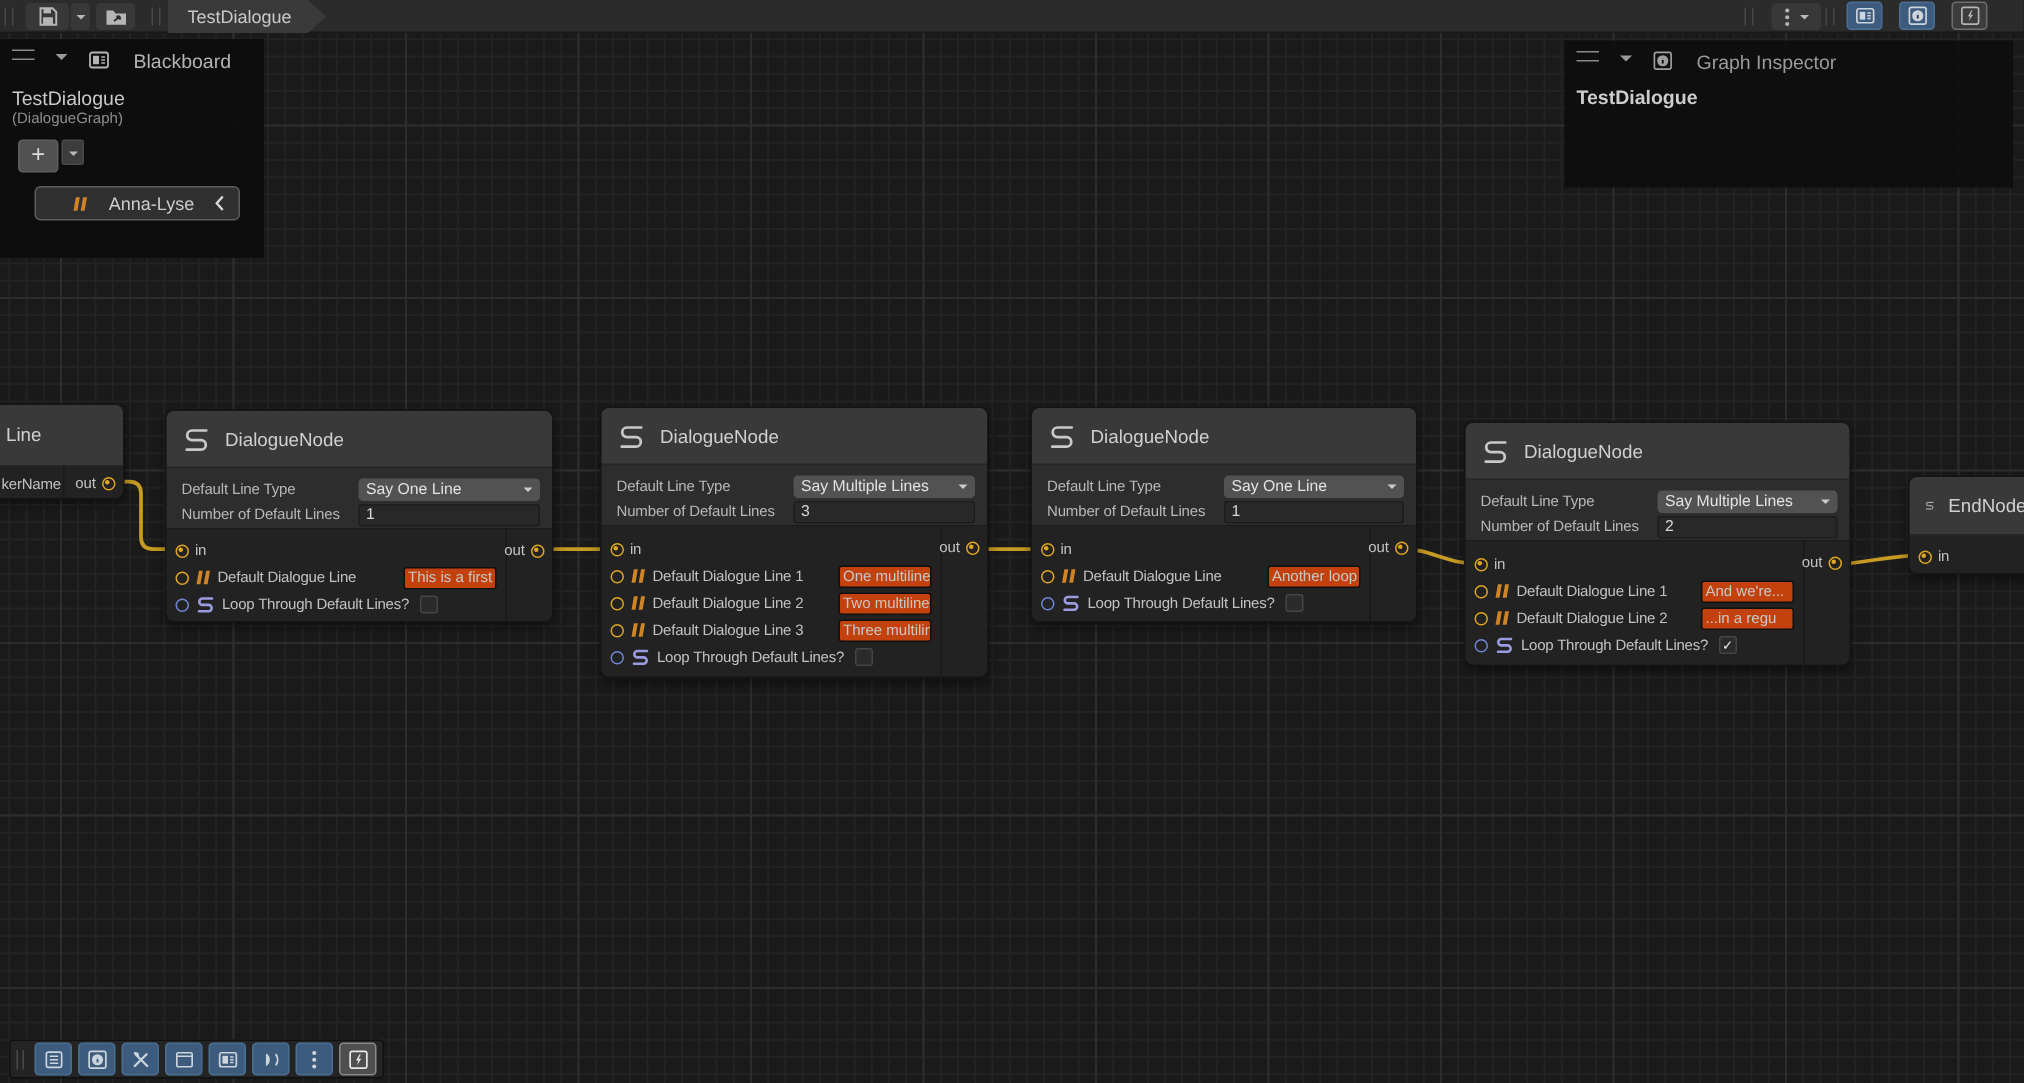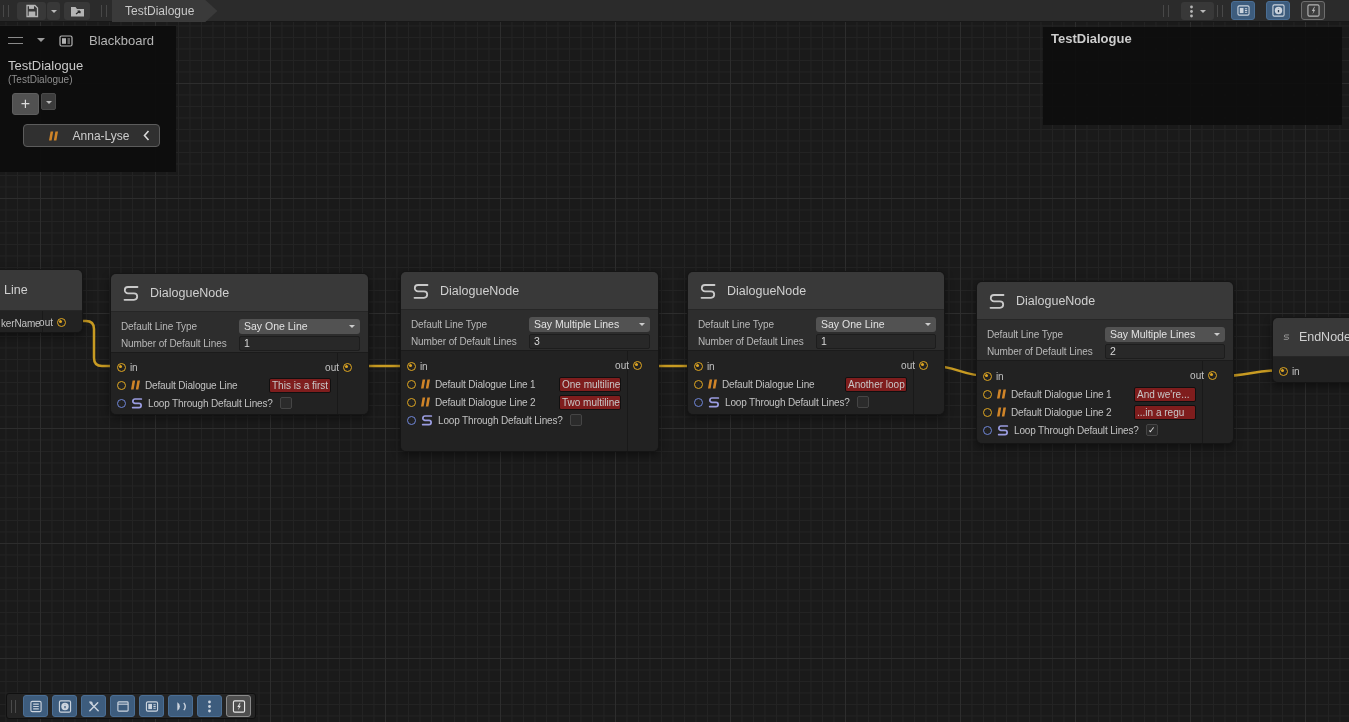--- a/index.html
+++ b/index.html
@@ -16,21 +16,21 @@
 .wires{position:absolute;left:0;top:0;z-index:2}
 
 .topbar{position:absolute;left:0;top:0;width:1349px;height:22px;background:#2b2b2b;border-bottom:1px solid #181818;z-index:20}
 .handle{position:absolute;top:5px;width:6px;height:12px;border-left:1px solid #484848;border-right:1px solid #484848}
 .tbtn{position:absolute;top:2px;height:18px;background:#383838;border-radius:3px;display:flex;align-items:center;justify-content:center;color:#b5b5b5}
 .caret{width:0;height:0;border:3.5px solid transparent;border-top-color:#b9b9b9;margin-top:4px}
 .tab{position:absolute;left:112px;top:0;height:22px;background:#3a3a3a;color:#c9c9c9;font-size:12px;display:flex;align-items:center;padding:0 23px 0 13px;clip-path:polygon(0 0,calc(100% - 12px) 0,100% 50%,calc(100% - 12px) 100%,0 100%)}
 .bluebtn{background:#3d5c7d;border:1px solid #4a6e94}
 
 .panel{position:absolute;background:rgba(13,13,13,0.95);z-index:10;color:#c0c0c0}
-.phead{display:flex;align-items:center;padding:7px 8px 4px 8px;gap:14px}
+.phead{display:flex;align-items:flex-start;padding:7px 8px 4px 8px;gap:14px}
 .hamb{width:15px;height:7px;border-top:1px solid #8a8a8a;border-bottom:1px solid #8a8a8a;flex:none}
 .tri{width:0;height:0;border:4px solid transparent;border-top-color:#9a9a9a;margin-top:3px;flex:none}
 .ptitle{font-size:13px;color:#b4b4b4;margin-left:2px}
 .bbname{font-size:13px;color:#c9c9c9;padding:6px 8px 0 8px}
 .bbtype{font-size:10px;color:#8f8f8f;padding:1px 8px 0 8px}
 .addrow{display:flex;padding:8px 8px 0 12px;align-items:flex-start}
 .addbtn{width:27px;height:22px;background:#515151;border:1px solid #5e5e5e;border-radius:3px;color:#dcdcdc;font-size:16px;display:flex;align-items:center;justify-content:center}
 .addcaret{width:15px;height:17px;background:#3c3c3c;border:1px solid #4a4a4a;border-radius:2px;margin-left:2px;display:flex;align-items:center;justify-content:center}
 .pill{position:absolute;left:23px;top:98px;width:137px;height:23px;background:#303030;border:1px solid #5c5c5c;border-radius:4px;display:flex;align-items:center;padding:0 9px 0 24px;gap:8px}
 .pillname{font-size:12px;color:#cccccc;flex:1;text-align:center}
@@ -40,27 +40,27 @@
 .ntitle{height:38px;background:#393939;display:flex;align-items:center;padding:0 10px;gap:9px;border-bottom:1px solid #262626}
 .ntitle span{font-size:12.5px;color:#d0d0d0}
 .nprops{background:#2d2d2d;padding:6px 8px 0 10px;border-bottom:1px solid #1b1b1b}
 .prop{display:flex;align-items:center;height:16px;margin-bottom:1px}
 .plabel{width:118px;flex:none;font-size:10px;letter-spacing:-0.1px;color:#b8b8b8;white-space:nowrap;overflow:hidden}
 .dd{flex:1;height:15px;background:#525252;border-radius:3px;position:relative;font-size:10.5px;color:#e2e2e2;line-height:15px;padding:0 14px 0 5px;white-space:nowrap;overflow:hidden}
 .dd::after{content:"";position:absolute;right:5px;top:6px;border:3.5px solid transparent;border-top-color:#cccccc}
 .tf{flex:1;height:15px;background:#282828;border:1px solid #1d1d1d;border-radius:2px;font-size:10.5px;color:#d8d8d8;line-height:13px;padding:0 4px;white-space:nowrap;overflow:hidden}
 .nports{position:relative;background:#222222;flex:1}
 .leftcol{position:absolute;left:0;top:0;bottom:0;right:31px}
-.outcol{position:absolute;right:0;top:0;bottom:0;width:31px;border-left:1px solid #191919;display:flex;justify-content:flex-end;align-items:flex-start;padding:10px 16px 0 0;gap:4px}
+.outcol{position:absolute;right:0;top:0;bottom:0;width:31px;border-left:1px solid #191919;display:flex;justify-content:flex-end;align-items:flex-start;padding:10px 5px 0 0;gap:4px}
 .prow{display:flex;align-items:center;height:18px;padding-left:6px;gap:4px}
 .port{width:9px;height:9px;border-radius:50%;border:1.8px solid #dfa621;background:transparent;position:relative;flex:none}
 .port.con::after{content:"";position:absolute;left:1.1px;top:1.1px;width:3.2px;height:3.2px;border-radius:50%;background:#dfa621}
 .port.blue{border-color:#6f86d8}
 .prlabel{font-size:10px;letter-spacing:-0.15px;color:#c2c2c2;white-space:nowrap;margin-left:0}
-.pf{width:62px;height:15px;background:#7f1d1d;border:1px solid #101010;border-radius:2px;font-size:10px;color:#c8c8c8;line-height:13px;padding:0 2px;margin-left:auto;margin-right:6px;white-space:nowrap;overflow:hidden;flex:none}
+.pf{width:62px;height:15px;background:#c2410c;border:1px solid #101010;border-radius:2px;font-size:10px;color:#c8c8c8;line-height:13px;padding:0 2px;margin-left:auto;margin-right:6px;white-space:nowrap;overflow:hidden;flex:none}
 .cb{width:12px;height:12px;background:#2b2b2b;border:1px solid #454545;border-radius:2px;margin-left:3px;display:flex;align-items:center;justify-content:center;font-size:9px;color:#e8e8e8;flex:none}
 .outlabel{font-size:10px;color:#c2c2c2;line-height:9px}
 
 .botbar{position:absolute;left:6px;top:693px;height:26px;background:#242424;border:1px solid #101010;border-radius:3px;display:flex;align-items:center;padding:0 4px;gap:4px;z-index:20}
 .bbtn{width:25px;height:22px;border-radius:3px;display:flex;align-items:center;justify-content:center;flex:none}
 .bhandle{width:5px;height:13px;border-left:1px solid #4a4a4a;border-right:1px solid #4a4a4a;margin-right:3px;flex:none}
 </style>
 </head>
 <body>
 
@@ -133,41 +133,51 @@
     <div class="hamb"></div>
     <div class="tri"></div>
     <svg width="14" height="14" viewBox="0 0 14 14">
         <rect x="1" y="2" width="12" height="10" rx="1.5" fill="none" stroke="#b4b4b4" stroke-width="1.2"></rect>
         <rect x="3" y="4.2" width="4" height="5.6" fill="#b4b4b4"></rect>
         <path d="M8.5,5 H11 M8.5,7 H11 M8.5,9 H11" stroke="#b4b4b4" stroke-width="1.1"></path>
       </svg>
     <div class="ptitle">Blackboard</div>
   </div>
   <div class="bbname">TestDialogue</div>
-  <div class="bbtype">(TestDialogue)</div>
+  <div class="bbtype">(DialogueGraph)</div>
   <div class="addrow">
     <div class="addbtn">
         <span>+</span>
       </div>
     <div class="addcaret">
         <div class="caret"></div>
       </div>
   </div>
   <div class="pill">
     <svg width="11" height="10" viewBox="0 0 11 10" style="flex:none">
         <path d="M2.6,0.5 L5.2,0.5 L3.6,9.5 L1,9.5 Z M7.4,0.5 L10,0.5 L8.4,9.5 L5.8,9.5 Z" fill="#cf8428"></path>
       </svg>
     <div class="pillname">Anna-Lyse</div>
     <svg width="7" height="11" viewBox="0 0 7 11" style="flex:none">
         <path d="M5.5,1 L1.5,5.5 L5.5,10" stroke="#d8d8d8" stroke-width="1.6" fill="none"></path>
       </svg>
   </div>
 </div>
 
 <div class="panel" style="left:1043px;top:27px;width:299px;height:98px;background:rgba(13,13,13,0.88)">
+  <div class="phead">
+    <div class="hamb"></div>
+    <div class="tri"></div>
+    <svg width="13" height="13" viewBox="0 0 14 14">
+        <rect x="1" y="1" width="12" height="12" rx="1.5" fill="none" stroke="#a0a0a0" stroke-width="1.2"></rect>
+        <circle cx="7" cy="7" r="4" fill="#a0a0a0"></circle>
+        <path d="M7,5.2 V5.4 M7,6.5 V9" stroke="#101010" stroke-width="1.4"></path>
+      </svg>
+    <div class="ptitle" style="color:#9b9b9b">Graph Inspector</div>
+  </div>
   <div class="inspname">TestDialogue</div>
 </div>
 
 <div class="node" style="left:-118px;top:269px;width:201px;height:64px">
   <div class="ntitle" style="height:41px">
       <span style="position:absolute;left:121px">Line</span>
     </div>
   <div class="nports" style="position:absolute;left:0;right:0;top:41px;bottom:0">
     <div class="leftcol" style="right:40px">
       <div class="prow" style="margin-top:3px;padding-left:0">
@@ -276,20 +286,28 @@
           </div>
           <div class="prow">
             <div class="port"></div>
             <svg width="11" height="10" viewBox="0 0 11 10" style="flex:none">
               <path d="M2.6,0.5 L5.2,0.5 L3.6,9.5 L1,9.5 Z M7.4,0.5 L10,0.5 L8.4,9.5 L5.8,9.5 Z" fill="#cf8428"></path>
             </svg>
             <span class="prlabel">Default Dialogue Line 2</span>
             <div class="pf">Two multiline</div>
           </div>
           <div class="prow">
+            <div class="port"></div>
+            <svg width="11" height="10" viewBox="0 0 11 10" style="flex:none">
+              <path d="M2.6,0.5 L5.2,0.5 L3.6,9.5 L1,9.5 Z M7.4,0.5 L10,0.5 L8.4,9.5 L5.8,9.5 Z" fill="#cf8428"></path>
+            </svg>
+            <span class="prlabel">Default Dialogue Line 3</span>
+            <div class="pf">Three multilin</div>
+          </div>
+          <div class="prow">
             <div class="port blue"></div>
             <svg width="14" height="12" viewBox="0 0 20 18" style="flex:none">
               <path d="M16.5,3 H7 A3.2,3.2 0 0 0 7,9.4 H13 A3.2,3.2 0 0 1 13,15.8 H3.5" fill="none" stroke="#9a9ce0" stroke-width="2.6" stroke-linecap="round"></path>
             </svg>
             <span class="prlabel">Loop Through Default Lines?</span>
             <div class="cb"></div>
           </div>
         </div>
       <div class="outcol">
           <span class="outlabel">out</span>

